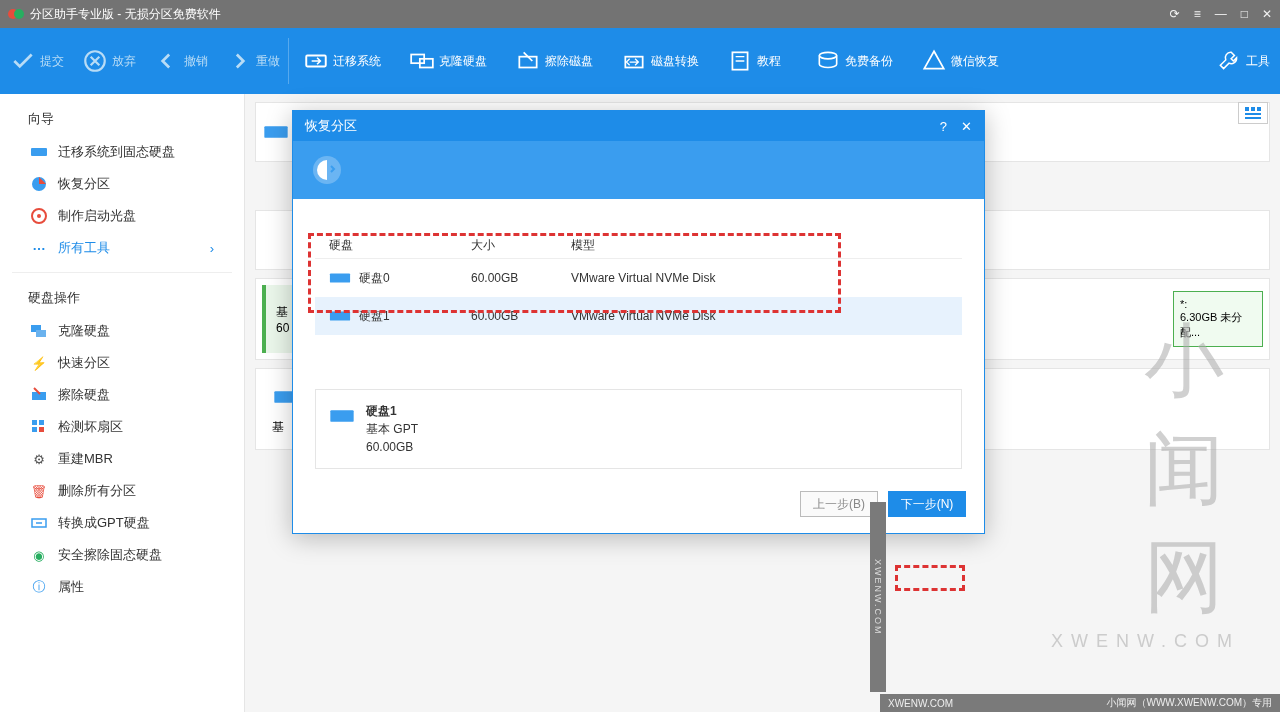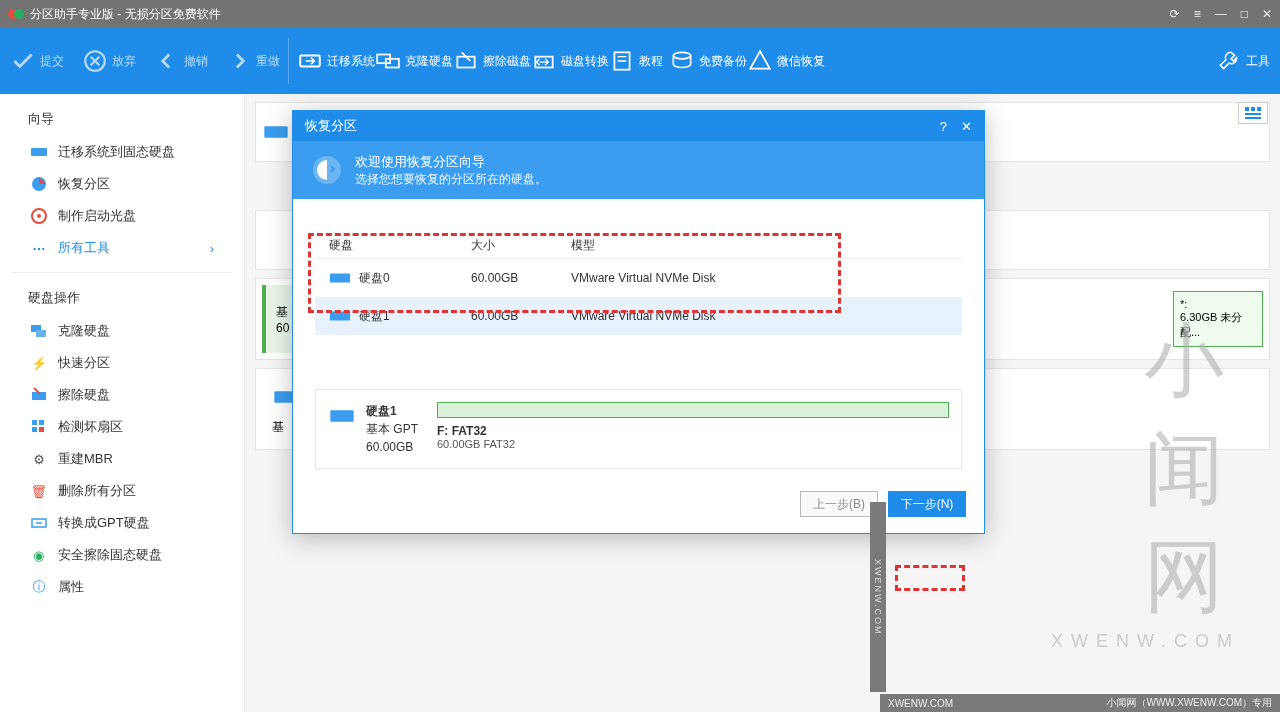--- a/index.html
+++ b/index.html
@@ -9,21 +9,21 @@
 .titlebar .logo { width: 16px; height: 16px; margin-right: 6px; }
 .titlebar .title-text { flex: 1; }
 .titlebar .win-controls { display: flex; gap: 14px; }
 .titlebar .win-controls span { cursor: pointer; opacity: .9; }
 
 .toolbar { height: 66px; background: #1e8ce8; display: flex; align-items: center; padding: 0 10px; }
 .toolbar .tb-group-left { display: flex; gap: 18px; }
 .toolbar .tb-item { display: flex; align-items: center; color: #b8dcf6; font-size: 12px; gap: 4px; width: 54px; }
 .toolbar .tb-item.enabled { color: #fff; }
 .toolbar .tb-sep { width: 1px; height: 46px; background: rgba(255,255,255,.25); margin: 0 8px; }
-.toolbar .tb-main { display: flex; }
+.toolbar .tb-main { display: flex; gap: 28px; margin-left: 6px; }
 .toolbar .tb-main .tb-item { width: auto; min-width: 60px; }
 .toolbar .spacer { flex: 1; }
 .toolbar svg, .toolbar .glyph { width: 26px; height: 26px; }
 
 .body-area { display: flex; height: calc(712px - 94px); }
 .sidebar { width: 245px; background: #fff; border-right: 1px solid #e5e5e5; padding: 8px 12px; overflow: hidden; }
 .sidebar .section-title { font-size: 13px; color: #333; padding: 8px 16px; font-weight: 500; }
 .sidebar .sb-item { display: flex; align-items: center; gap: 10px; padding: 7px 18px; font-size: 13px; color: #333; cursor: pointer; }
 .sidebar .sb-item .sb-icon { width: 18px; height: 18px; display: flex; align-items: center; justify-content: center; }
 .sidebar .sb-item.all-tools { color: #1e8ce8; justify-content: space-between; }
@@ -333,24 +333,20 @@
       <span>?</span>
       <span>✕</span>
     </div>
   </div>
   <div class="modal-banner">
     <svg class="mb-icon" viewBox="0 0 32 32">
         <circle cx="16" cy="16" r="14" fill="#fff" opacity=".25"></circle>
         <path d="M16 6a10 10 0 100 20V6z" fill="#fff"></path>
         <path d="M20 12l3 3-3 3" stroke="#3a9def" stroke-width="2" fill="none"></path>
       </svg>
-    <div class="mb-text">
-      <div class="t1">欢迎使用恢复分区向导</div>
-      <div class="t2">选择您想要恢复的分区所在的硬盘。</div>
-    </div>
   </div>
   <div class="modal-body">
     <div class="tbl-head">
       <div>硬盘</div>
       <div>大小</div>
       <div>模型</div>
     </div>
     <div class="tbl-row">
       <div class="c1">
           <svg width="22" height="16" viewBox="0 0 24 16">
@@ -375,25 +371,20 @@
     <div class="disk-preview">
       <div class="dp-left">
         <svg class="dl-icon" viewBox="0 0 24 24">
             <rect x="2" y="7" width="20" height="10" rx="1" class="disk-icon"></rect>
           </svg>
         <div class="dp-text">
           <div style="font-weight:600;">硬盘1</div>
           <div>基本 GPT</div>
           <div>60.00GB</div>
         </div>
-      </div>
-      <div class="dp-bar">
-        <div class="bar"></div>
-        <div class="bar-lbl">F: FAT32</div>
-        <div class="bar-sub">60.00GB FAT32</div>
       </div>
     </div>
   </div>
   <div class="modal-footer">
     <div class="btn">上一步(B)</div>
     <div class="btn primary">下一步(N)</div>
   </div>
 </div>
 
 <div class="red-dash r1"></div>

